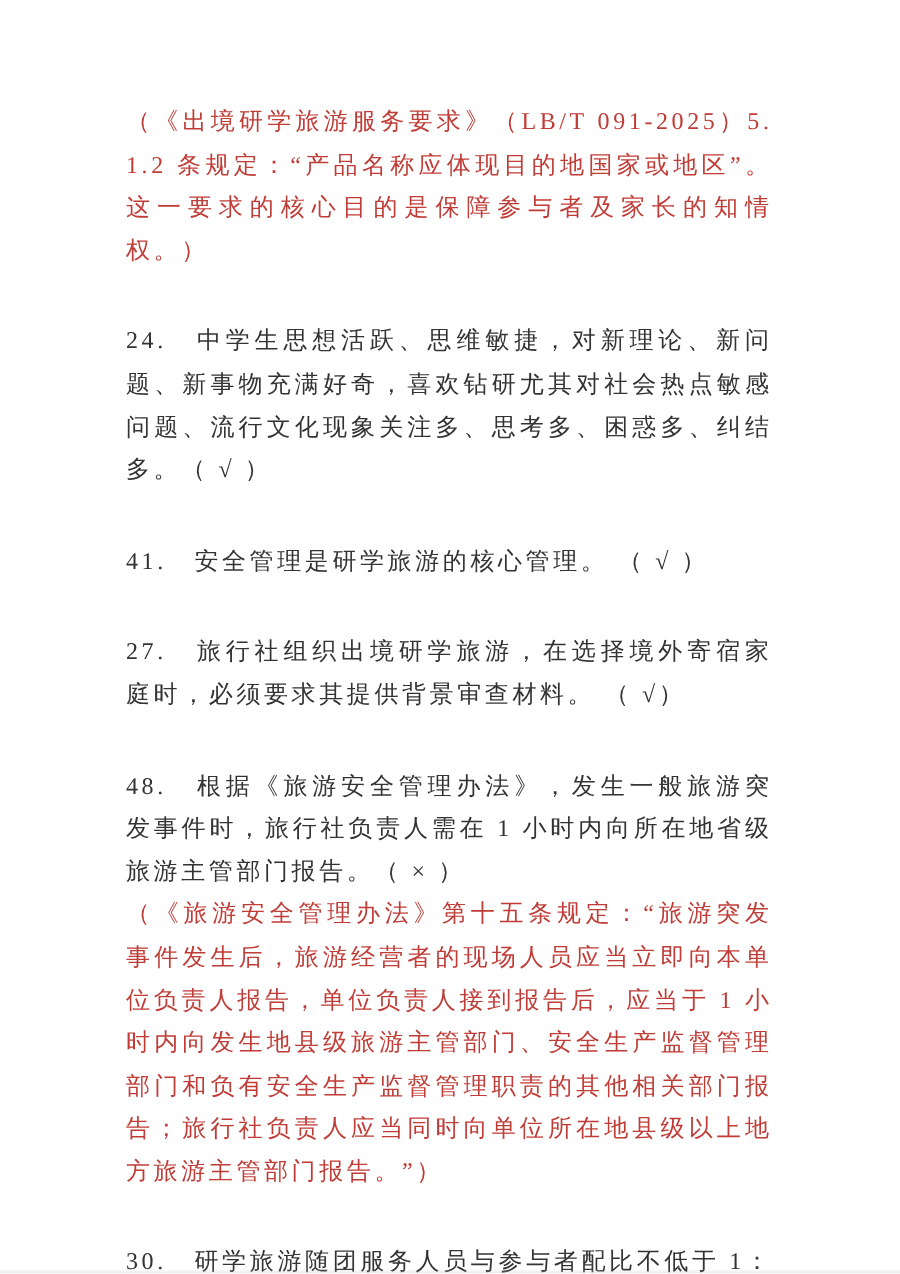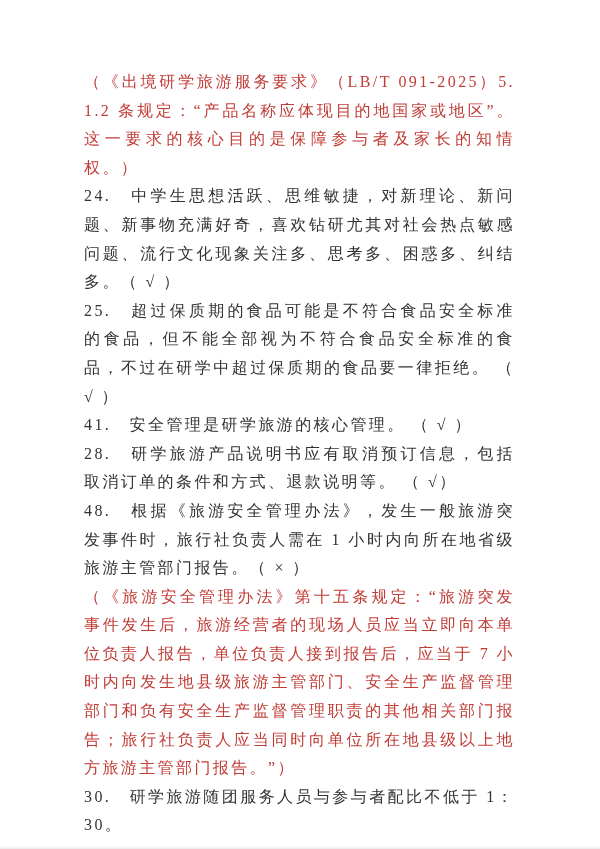--- a/index.html
+++ b/index.html
@@ -27,36 +27,35 @@
   .para{
     margin:0;
     font-size:16px;
     line-height:28.6px;
     letter-spacing:2.4px;
     text-align:justify;
     text-align-last:left;
     word-break:break-all;
   }
   .para.annotation{ color:var(--red); }
-  .para.question{ color:var(--ink); }
+  .para.question{ color:var(--ink);margin-top:32px; }
   .scan-edge-bottom{
     position:absolute;
     left:0;bottom:0;
     width:600px;height:3px;
     background:linear-gradient(to bottom, rgba(255,255,255,0), rgba(190,190,190,0.35));
   }
 </style>
 </head>
 <body>
 
 <div class="page">
   <div class="text-body">
       <p class="para annotation">（《出境研学旅游服务要求》（LB/T 091-2025）5.1.2 条规定：“产品名称应体现目的地国家或地区”。这一要求的核心目的是保障参与者及家长的知情权。）</p>
       <p class="para question">24.　中学生思想活跃、思维敏捷，对新理论、新问题、新事物充满好奇，喜欢钻研尤其对社会热点敏感问题、流行文化现象关注多、思考多、困惑多、纠结多。（ √ ）</p>
-      <p class="para question">25.　超过保质期的食品可能是不符合食品安全标准的食品，但不能全部视为不符合食品安全标准的食品，不过在研学中超过保质期的食品要一律拒绝。 （ √ ）</p>
       <p class="para question">41.　安全管理是研学旅游的核心管理。 （ √ ）</p>
-      <p class="para question">28.　研学旅游产品说明书应有取消预订信息，包括取消订单的条件和方式、退款说明等。 （ √）</p>
+      <p class="para question">27.　旅行社组织出境研学旅游，在选择境外寄宿家庭时，必须要求其提供背景审查材料。 （ √）</p>
       <p class="para question">48.　根据《旅游安全管理办法》，发生一般旅游突发事件时，旅行社负责人需在 1 小时内向所在地省级旅游主管部门报告。（ × ）</p>
-      <p class="para annotation">（《旅游安全管理办法》第十五条规定：“旅游突发事件发生后，旅游经营者的现场人员应当立即向本单位负责人报告，单位负责人接到报告后，应当于 7 小时内向发生地县级旅游主管部门、安全生产监督管理部门和负有安全生产监督管理职责的其他相关部门报告；旅行社负责人应当同时向单位所在地县级以上地方旅游主管部门报告。”）</p>
+      <p class="para annotation">（《旅游安全管理办法》第十五条规定：“旅游突发事件发生后，旅游经营者的现场人员应当立即向本单位负责人报告，单位负责人接到报告后，应当于 1 小时内向发生地县级旅游主管部门、安全生产监督管理部门和负有安全生产监督管理职责的其他相关部门报告；旅行社负责人应当同时向单位所在地县级以上地方旅游主管部门报告。”）</p>
       <p class="para question">30.　研学旅游随团服务人员与参与者配比不低于 1：30。</p>
     </div>
   <div class="scan-edge-bottom"></div>
 </div>
 
 </body></html>

